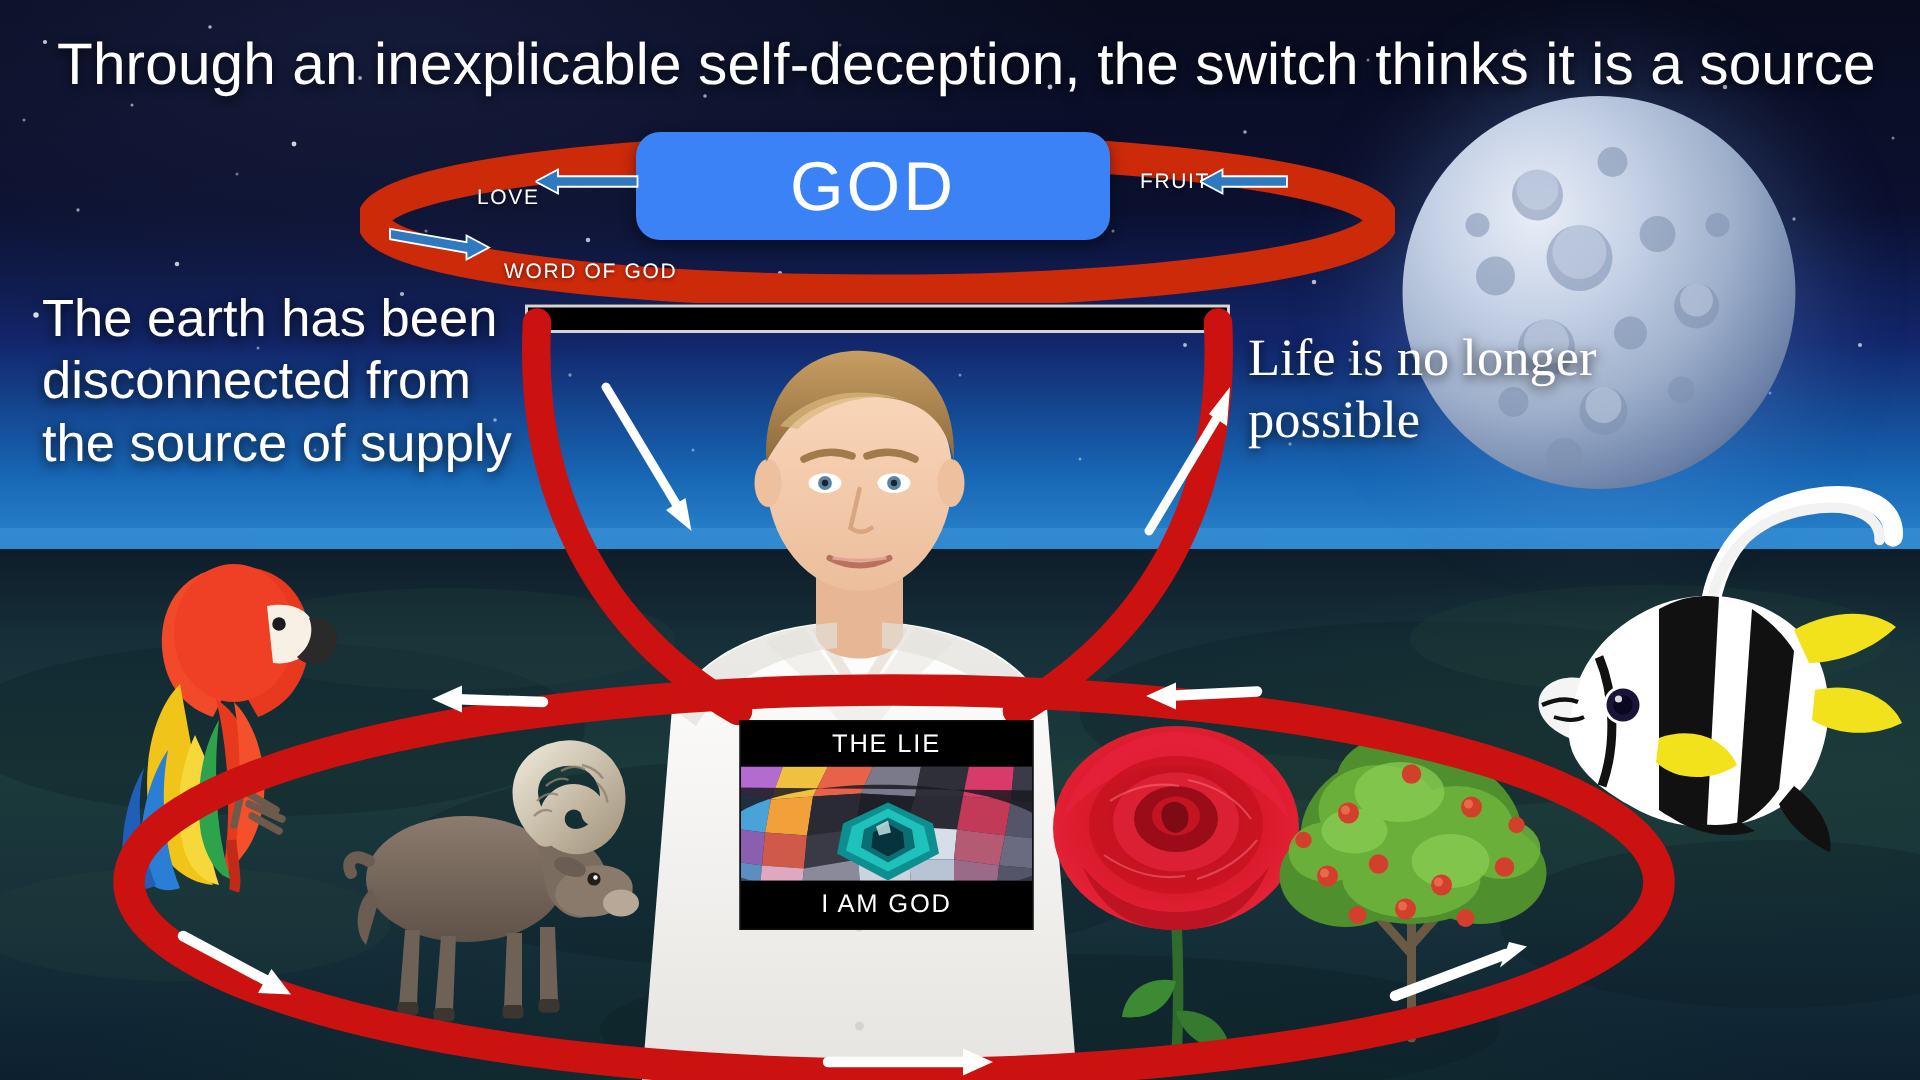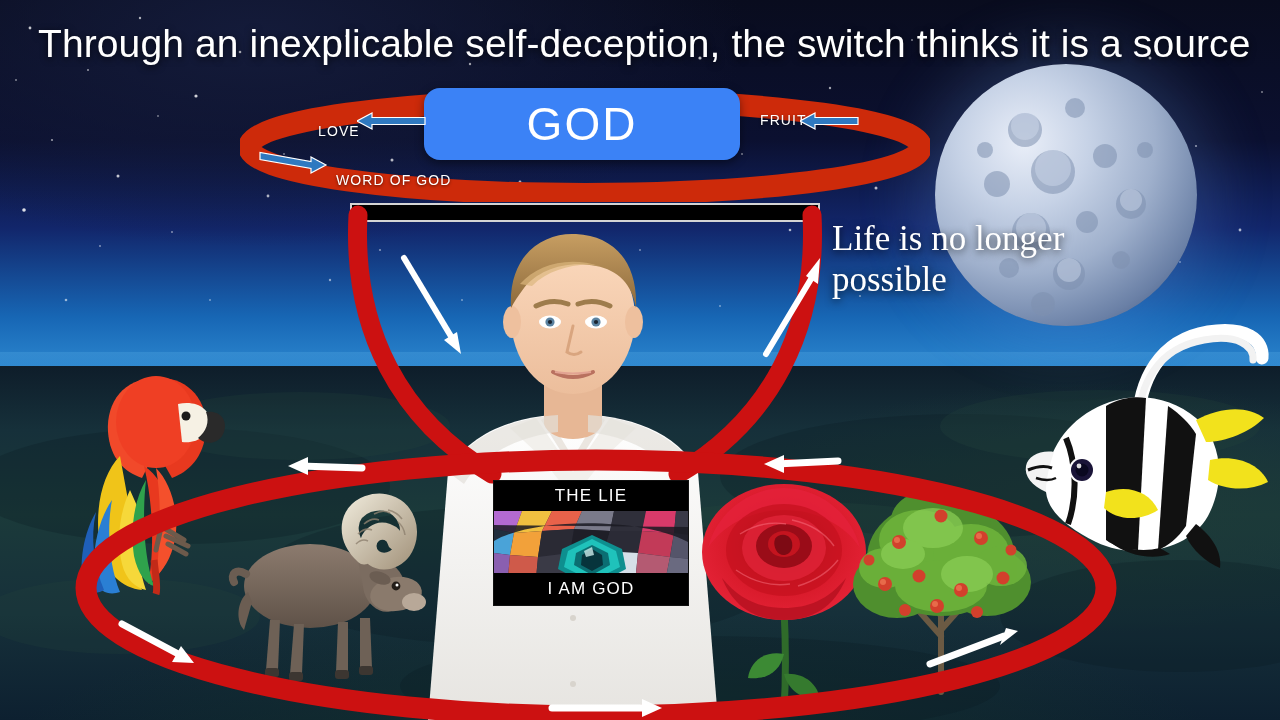--- a/index.html
+++ b/index.html
@@ -88,21 +88,21 @@
   .funnel{position:absolute;left:0;top:0;width:1280px;height:720px;pointer-events:none;}
 
   
   .bottom-ellipse{position:absolute;left:0;top:0;width:1280px;height:720px;pointer-events:none;}
 
   
   .man{position:absolute;left:408px;top:222px;width:330px;height:498px;}
 
   
   .lie-panel{
-    position:absolute;left:493px;top:480px;width:196px;height:126px;
+    position:absolute;left:493px;top:480px;width:196px;height:140px;
     background:#000;border:1px solid #111;overflow:hidden;
     display:flex;flex-direction:column;
   }
   .lie-top,.lie-bot{
     height:30px;background:#000;color:#fff;display:flex;align-items:center;justify-content:center;
     font-size:17px;letter-spacing:1.2px;font-weight:300;flex:0 0 auto;
   }
   .lie-bot{height:32px;text-align:right;}
   .lie-eye{flex:1 1 auto;position:relative;overflow:hidden;background:#2a2a38;}
   .lie-eye svg{position:absolute;left:0;top:0;}
@@ -574,15 +574,16 @@
     <g>
       <path d="M552,708 L648,708" stroke="#ffffff" stroke-width="7" fill="none" stroke-linecap="round"></path>
       <polygon points="662,708 642,699 642,717" fill="#ffffff"></polygon>
     </g>
     <g>
       <path d="M930,664 L1004,636" stroke="#ffffff" stroke-width="7" fill="none" stroke-linecap="round"></path>
       <polygon points="1018,631 1000,645 1006,628" fill="#ffffff"></polygon>
     </g>
   </svg>
 
+  <div class="side-text" id="leftText">The earth has been disconnected from the source of supply</div>
   <div class="side-text" id="rightText">Life is no longer possible</div>
 
 </div>
 
 </body></html>

